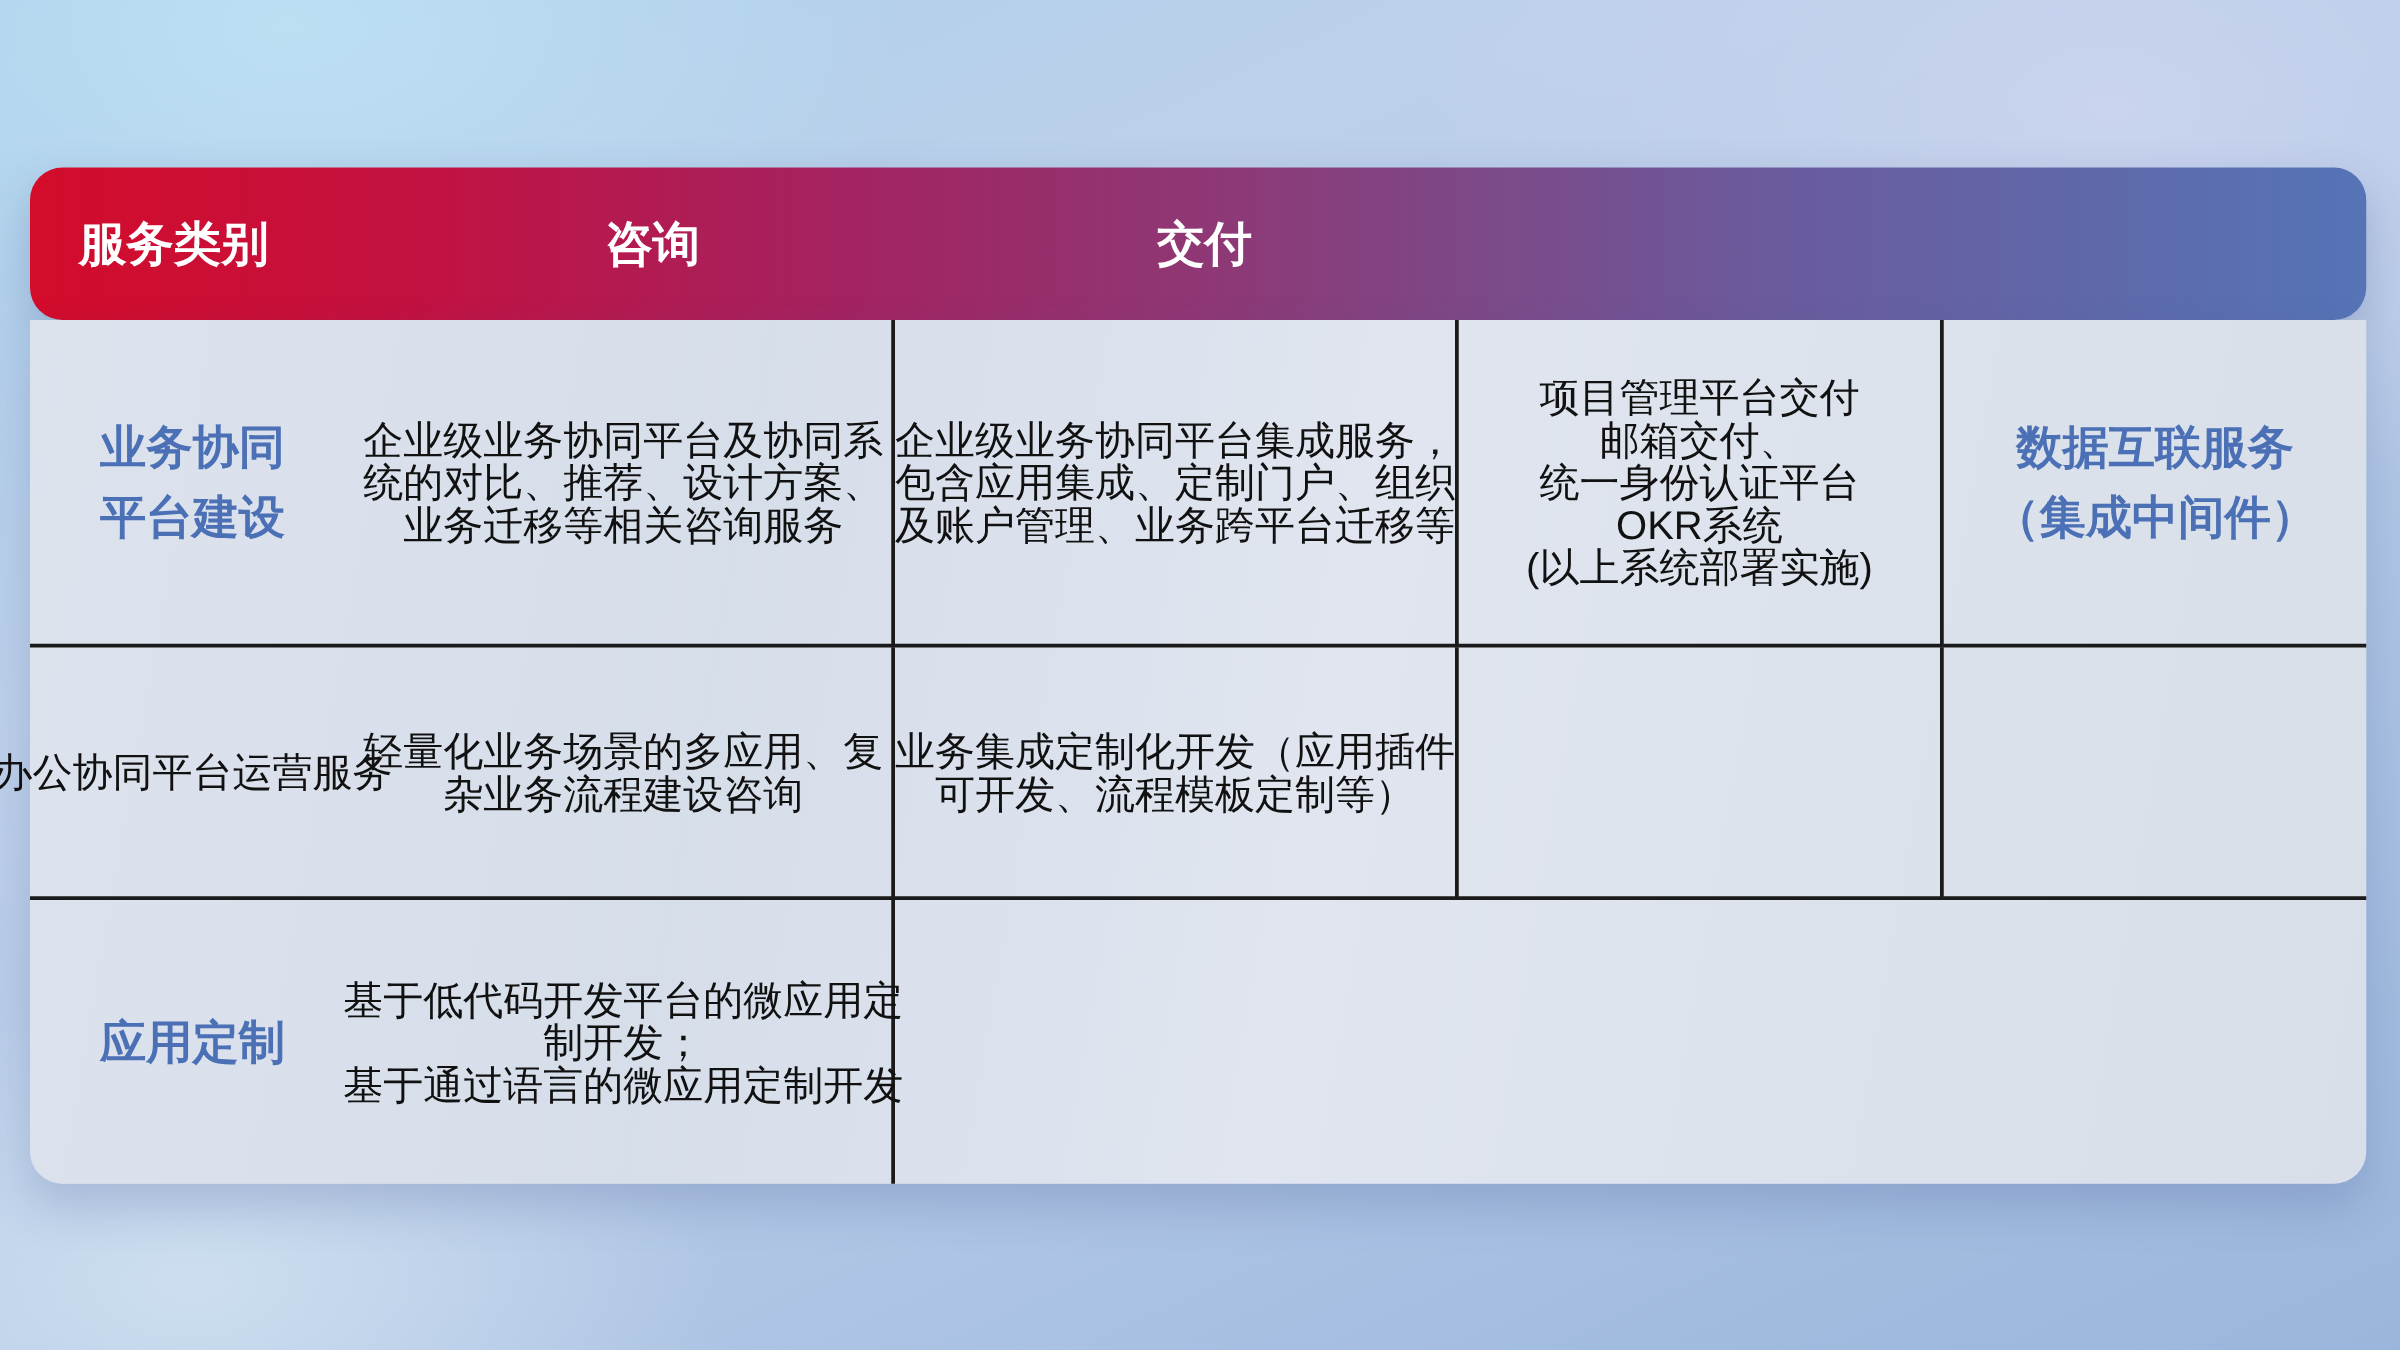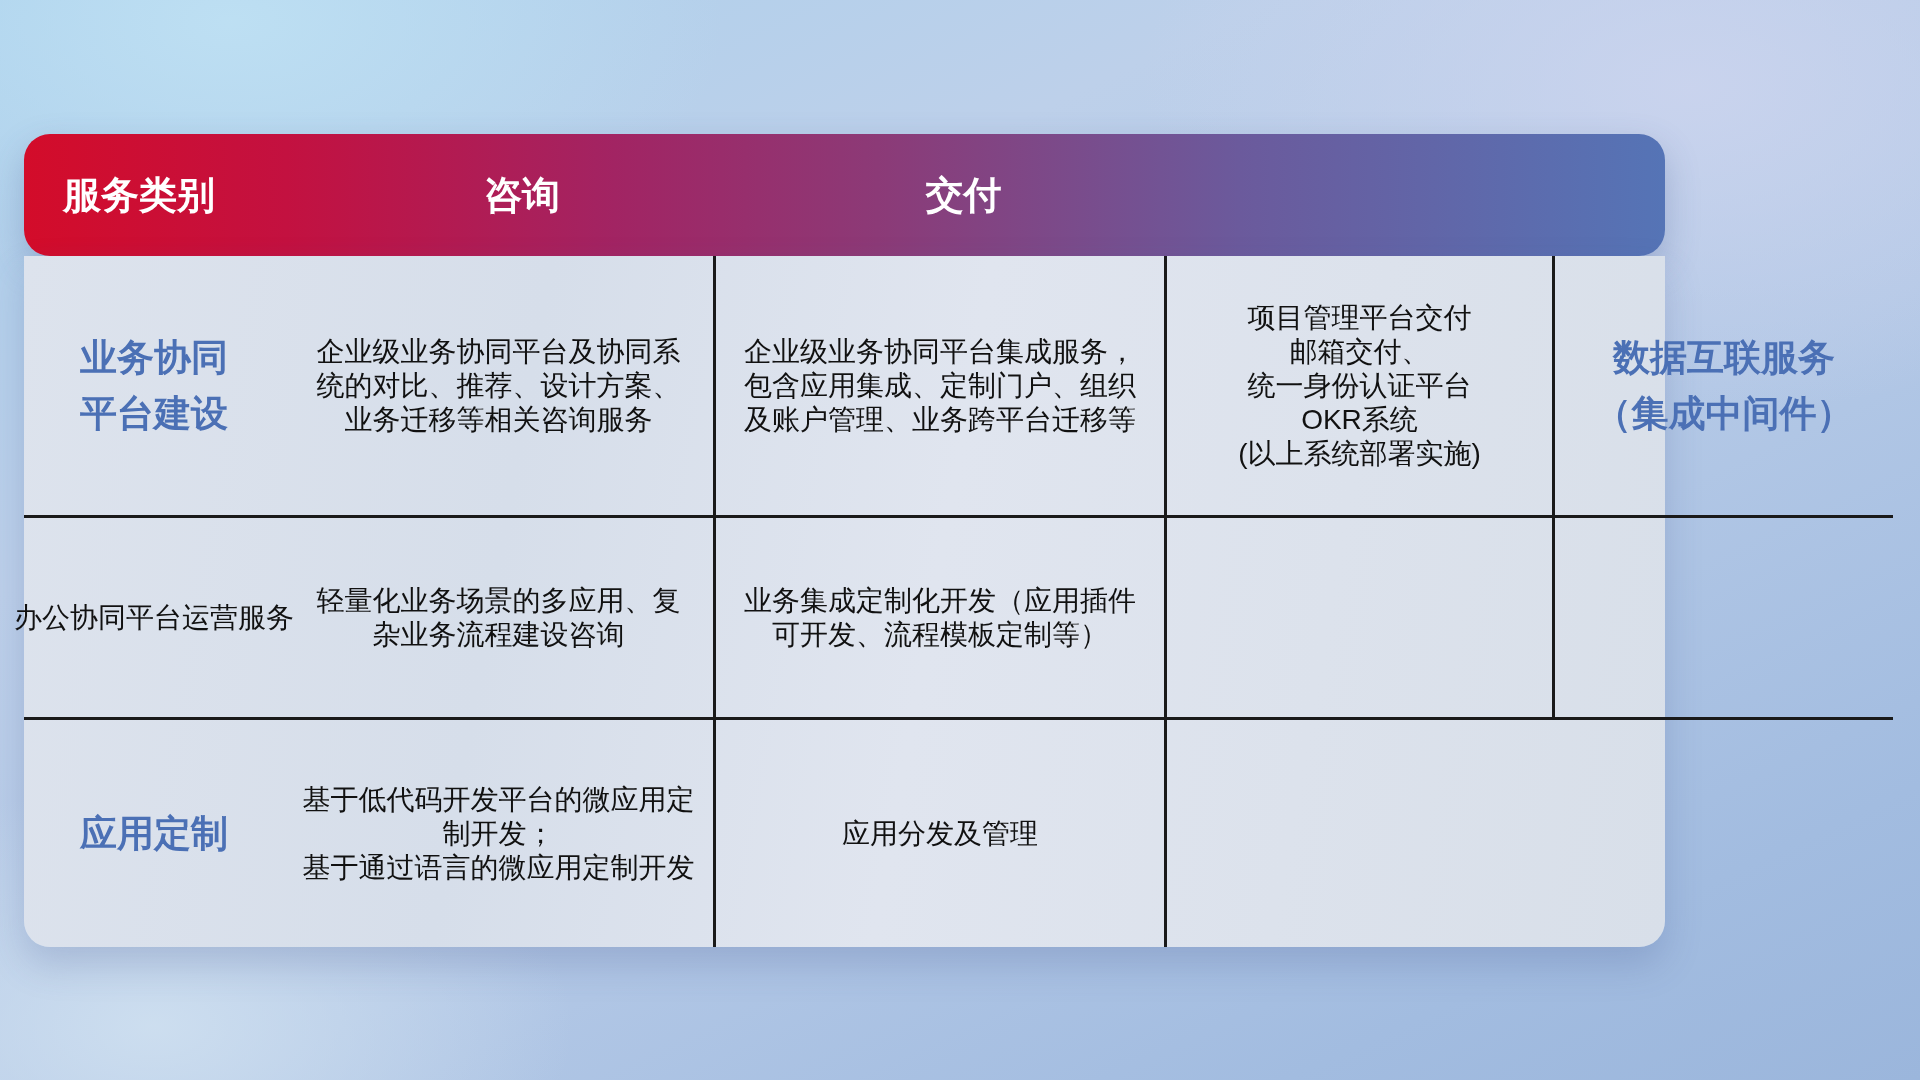--- a/index.html
+++ b/index.html
@@ -17,21 +17,21 @@
       radial-gradient(ellipse 900px 500px at 12% 2%, rgba(190,224,243,.95) 0%, rgba(190,224,243,0) 55%),
       radial-gradient(ellipse 1000px 600px at 88% 8%, rgba(203,212,238,.9) 0%, rgba(203,212,238,0) 55%),
       radial-gradient(ellipse 1200px 500px at 45% 60%, rgba(216,227,243,.85) 0%, rgba(216,227,243,0) 60%),
       radial-gradient(ellipse 700px 400px at 8% 95%, rgba(207,224,240,.9) 0%, rgba(207,224,240,0) 60%),
       linear-gradient(155deg, #abd0ec 0%, #bdd0ea 30%, #b3c8e6 60%, #a2bce0 85%, #9bb6dc 100%);
   }
   .panel {
     position: absolute;
     left: 24px;
     top: 134px;
-    width: 1641px;
+    width: 1869px;
   }
   .header-row {
     height: 122px;
     border-radius: 26px;
     background: linear-gradient(90deg,
       var(--header-gradient-start) 0%,
       #c31140 16%,
       #a22463 36%,
       #8c3a77 52%,
       #6b5a9c 74%,
@@ -63,21 +63,21 @@
     grid-template-rows: 262px 202px 227px;
     box-shadow: 0 18px 36px rgba(64, 84, 140, 0.22);
   }
   .cell {
     display: flex;
     align-items: center;
     justify-content: center;
     text-align: center;
     white-space: pre;
     color: var(--body-text);
-    font-size: 28px;
+    font-size: 32px;
     line-height: 34px;
     font-weight: 500;
   }
   .cell.v-line { border-right: 3px solid var(--grid-line); }
   .cell.h-line { border-bottom: 3px solid var(--grid-line); }
   .cell.cat {
     color: var(--category-text);
     font-size: 37px;
     font-weight: 700;
     line-height: 1.5;
@@ -118,18 +118,17 @@
 杂业务流程建设咨询</div>
       <div class="cell v-line h-line">业务集成定制化开发（应用插件
 可开发、流程模板定制等）</div>
       <div class="cell v-line h-line"></div>
       <div class="cell h-line"></div>
 
       <div class="cell cat">应用定制</div>
       <div class="cell v-line">基于低代码开发平台的微应用定
 制开发；
 基于通过语言的微应用定制开发</div>
-      <div class="cell v-line">应用分发及管理</div>
       <div class="cell"></div>
     </div>
 
   </div>
 </div>
 
 </body></html>

